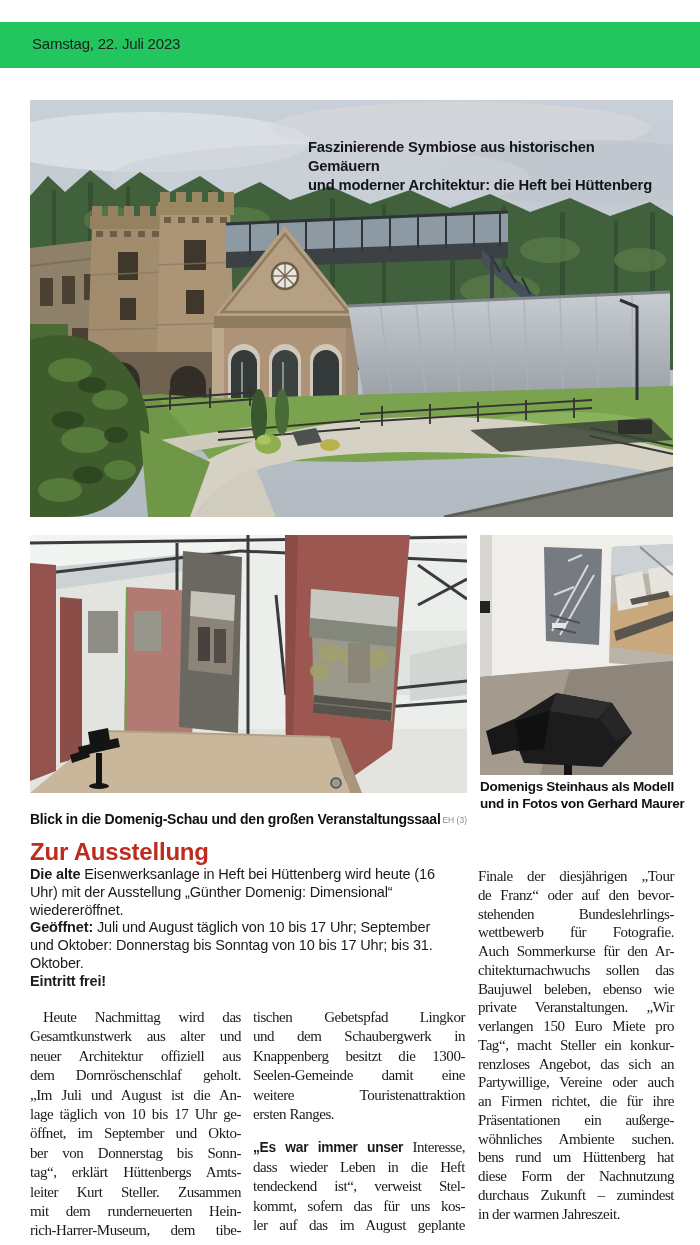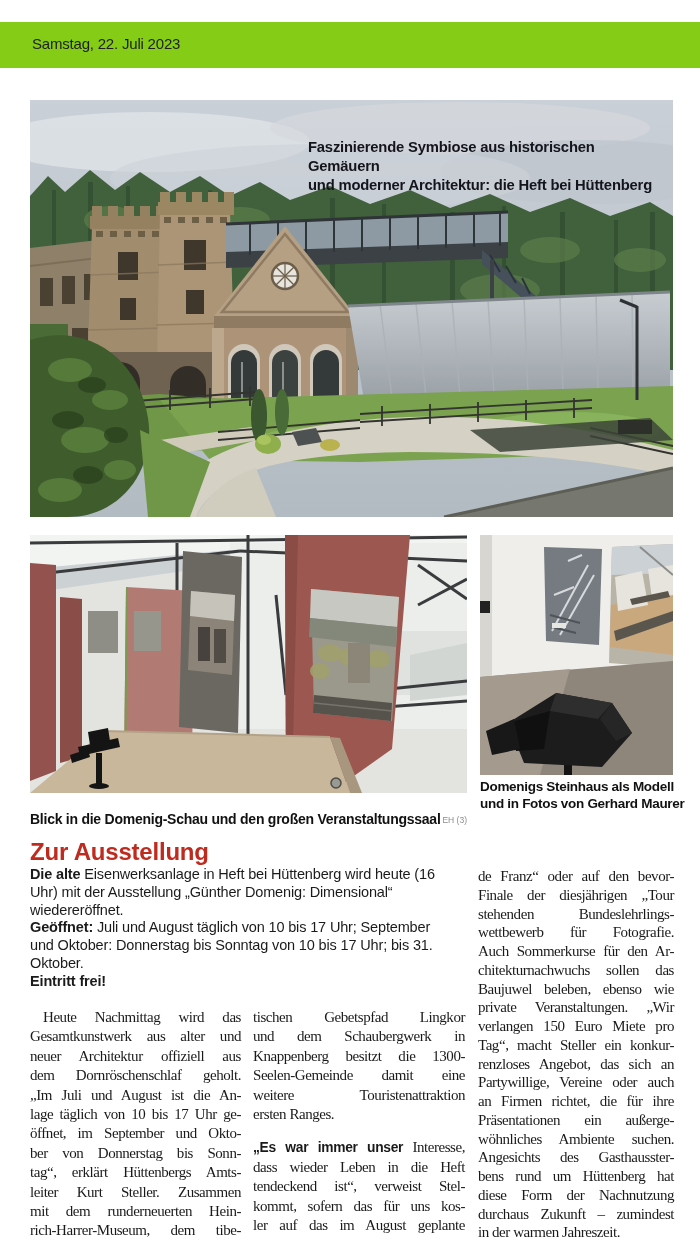--- a/index.html
+++ b/index.html
@@ -1,19 +1,19 @@
 <!DOCTYPE html>
 <html><head>
 <meta charset="utf-8">
 <style>
   html,body{margin:0;padding:0;background:#ffffff;}
   #page{position:relative;width:700px;height:1245px;background:#ffffff;overflow:hidden;
         font-family:"Liberation Sans",sans-serif;}
   
-  .date-band{position:absolute;left:0;top:22px;width:700px;height:46px;background:#84cc16;}
+  .date-band{position:absolute;left:0;top:22px;width:700px;height:46px;background:#22c55e;}
   .date-text{position:absolute;left:32px;top:13px;font-size:15px;color:#1f1f1f;letter-spacing:-0.2px;}
   
   .photo{position:absolute;overflow:hidden;background:#cfd4d9;}
   #main-photo{left:30px;top:100px;width:643px;height:417px;}
   #left-photo{left:30px;top:535px;width:437px;height:258px;}
   #right-photo{left:480px;top:535px;width:193px;height:240px;}
   .photo svg{display:block;width:100%;height:100%;}
   .main-caption{position:absolute;left:278px;top:38px;width:360px;
        font-weight:bold;font-size:14.8px;line-height:19px;color:#14141c;letter-spacing:-0.2px;}
   
@@ -450,35 +450,34 @@
       <div>
           <div class="tl">dass wieder Leben in die Heft</div>
           <div class="tl">tendeckend ist“, verweist Stel-</div>
           <div class="tl">kommt, sofern das für uns kos-</div>
           <div class="tl">ler auf das im August geplante</div>
         </div>
     </div>
   </div>
 
   <div class="bodycol" id="col3">
+      <div class="tl">Finale der diesjährigen „Tour</div>
       <div class="tl">de Franz“ oder auf den bevor-</div>
-      <div class="tl">Finale der diesjährigen „Tour</div>
       <div class="tl">stehenden Bundeslehrlings-</div>
       <div class="tl">wettbewerb für Fotografie.</div>
       <div class="tl">Auch Sommerkurse für den Ar-</div>
       <div class="tl">chitekturnachwuchs sollen das</div>
       <div class="tl">Baujuwel beleben, ebenso wie</div>
       <div class="tl">private Veranstaltungen. „Wir</div>
       <div class="tl">verlangen 150 Euro Miete pro</div>
       <div class="tl">Tag“, macht Steller ein konkur-</div>
       <div class="tl">renzloses Angebot, das sich an</div>
       <div class="tl">Partywillige, Vereine oder auch</div>
       <div class="tl">an Firmen richtet, die für ihre</div>
       <div class="tl">Präsentationen ein außerge-</div>
       <div class="tl">wöhnliches Ambiente suchen.</div>
-      <div class="tl">Angesichts des Gasthausster-</div>
       <div class="tl">bens rund um Hüttenberg hat</div>
       <div class="tl">diese Form der Nachnutzung</div>
       <div class="tl">durchaus Zukunft – zumindest</div>
       <div class="tl" style="text-align-last: left;">in der warmen Jahreszeit.</div>
     </div>
 
 </div>
 
 </body></html>

